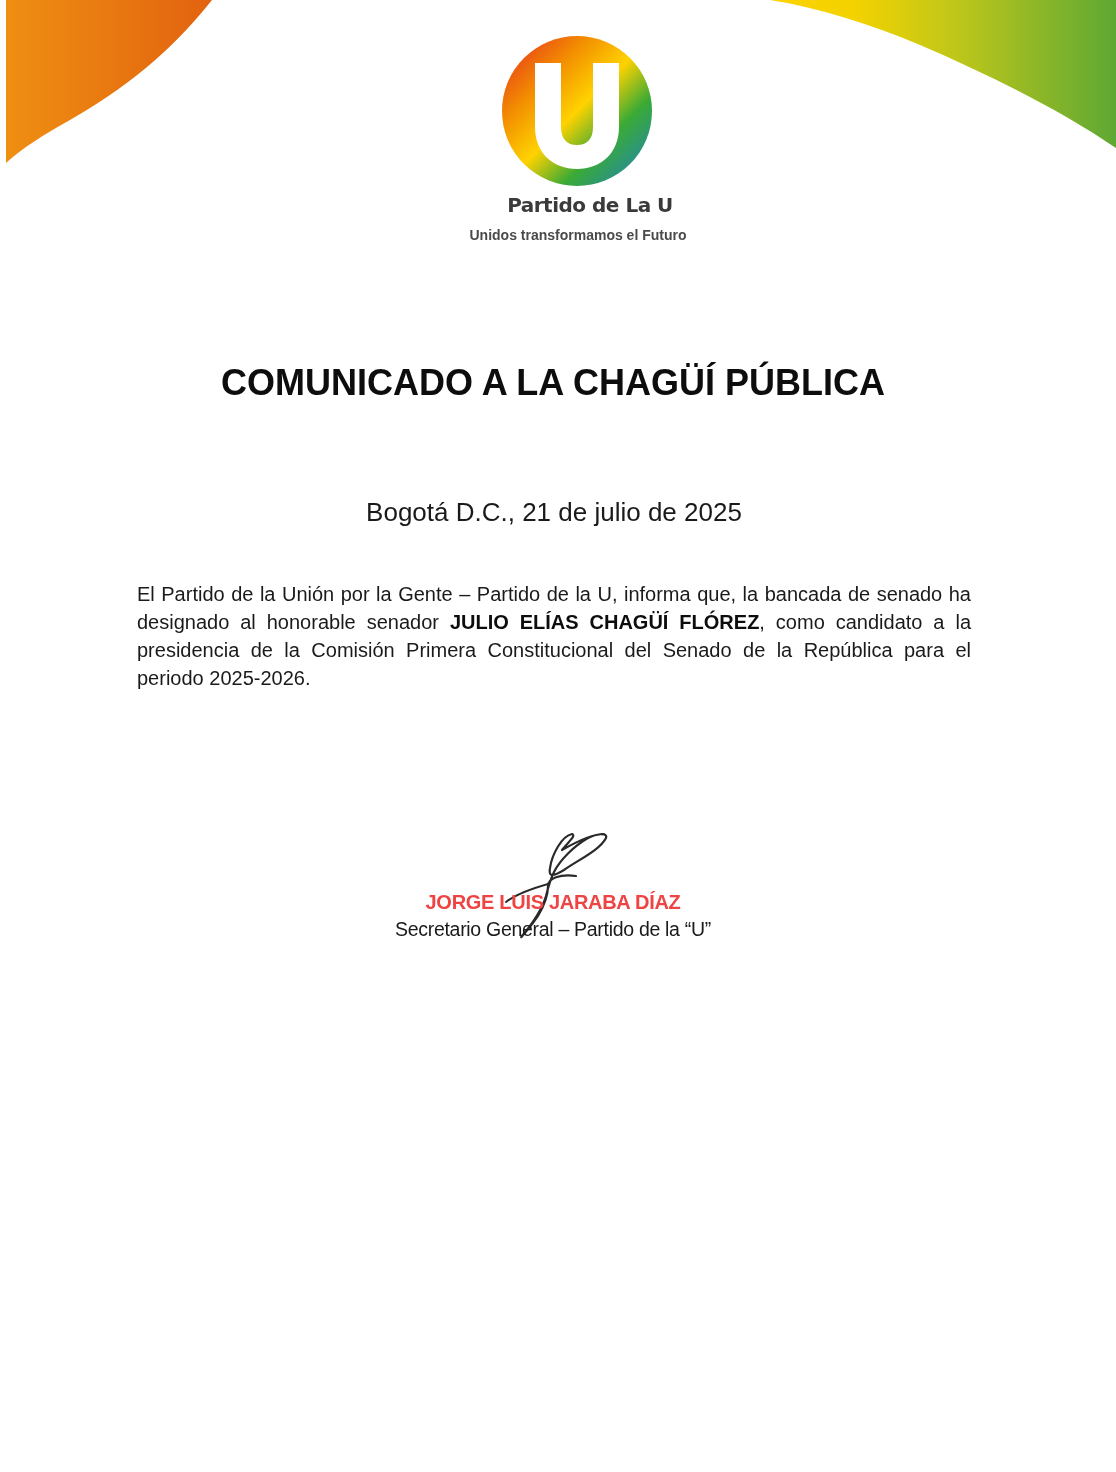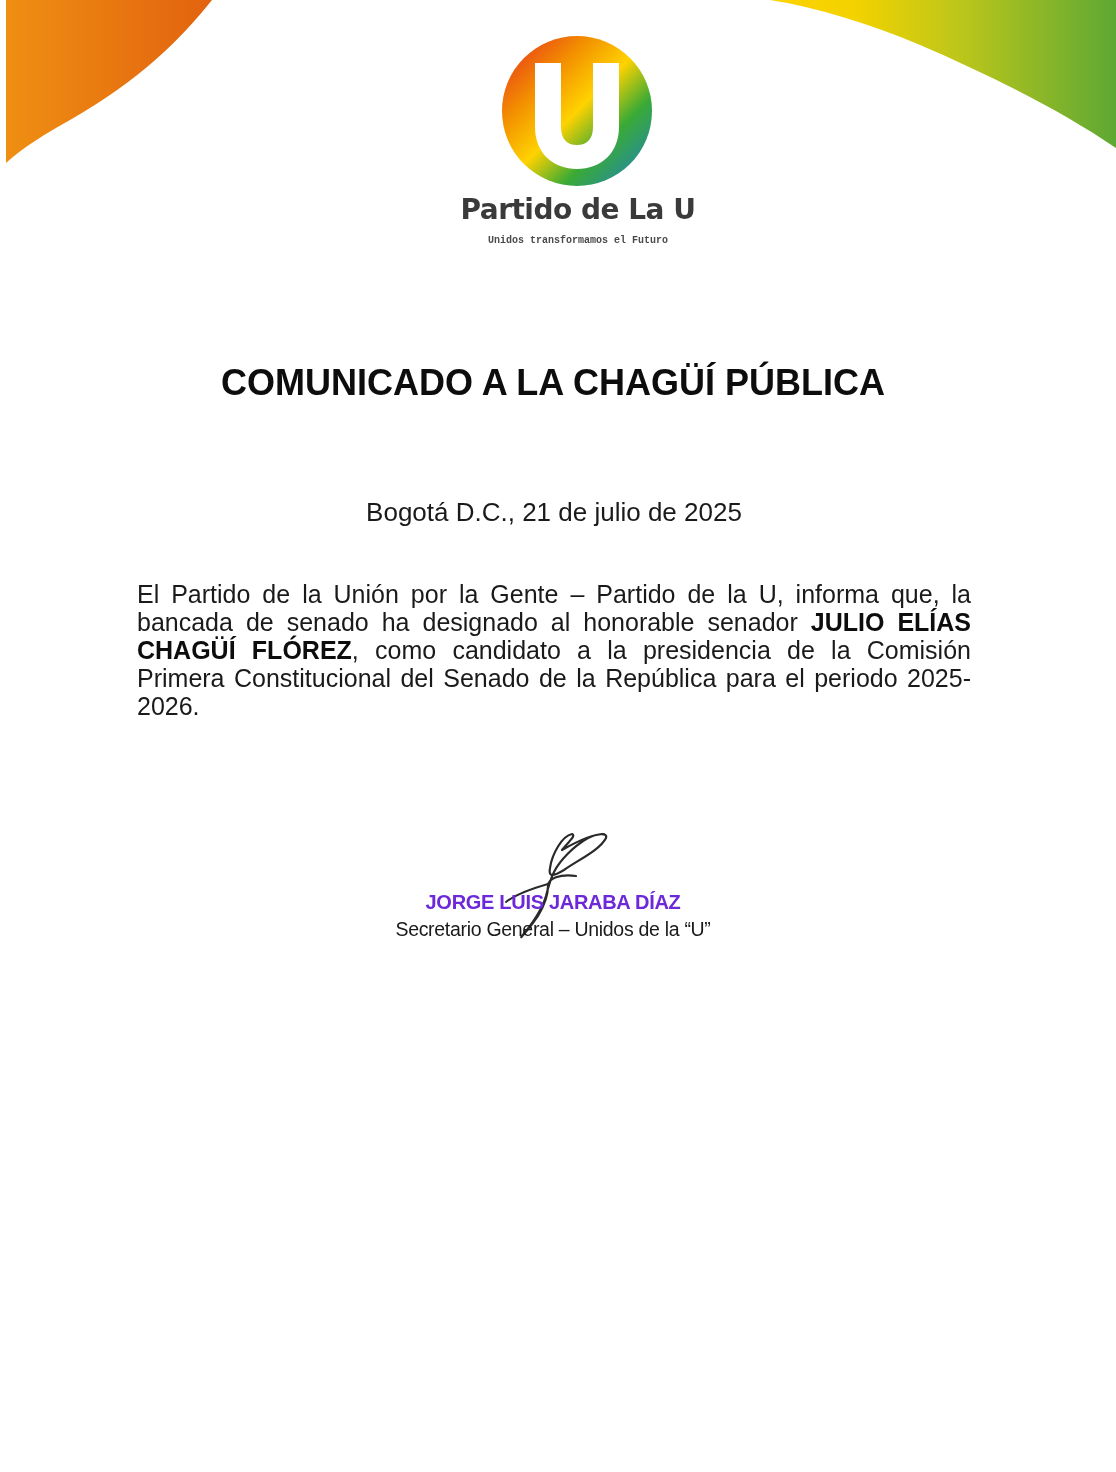--- a/index.html
+++ b/index.html
@@ -24,43 +24,42 @@
   }
   .logo {
     position: absolute;
     left: 497px;
     top: 31px;
     width: 160px;
     height: 160px;
   }
   .logo-name {
     position: absolute;
-    left: 460px;
+    left: 472px;
     top: 193px;
     width: 236px;
     text-align: center;
     font-family: "DejaVu Sans", sans-serif;
     font-weight: bold;
-    font-size: 28px;
+    font-size: 20px;
     letter-spacing: -0.5px;
     color: #3a3a3a;
     white-space: nowrap;
   }
   .logo-tagline {
     position: absolute;
     left: 460px;
     top: 227px;
     width: 236px;
     text-align: center;
-    font-family: Liberation Mono, monospace;
+    font-family: Liberation Sans, sans-serif;
     font-weight: bold;
-    font-size: 10px;
+    font-size: 14px;
     color: #4a4a4a;
     white-space: nowrap;
-    margin-top: 8px;
   }
   .title {
     position: absolute;
     left: 200px;
     top: 362px;
     width: 706px;
     text-align: center;
     font-weight: bold;
     font-size: 36px;
     line-height: 42px;
@@ -73,21 +72,21 @@
     width: 508px;
     text-align: center;
     font-size: 26px;
     color: #1a1a1a;
   }
   .body-text {
     position: absolute;
     left: 137px;
     top: 580px;
     width: 834px;
-    font-size: 25px;
+    font-size: 20px;
     line-height: 28px;
     text-align: justify;
     color: #1a1a1a;
   }
   .body-text b { font-weight: bold; color: #0d0d0d; }
   .signature {
     position: absolute;
     left: 500px;
     top: 828px;
     width: 120px;
@@ -95,21 +94,21 @@
   }
   .signer-name {
     position: absolute;
     left: 330px;
     top: 891px;
     width: 446px;
     text-align: center;
     font-weight: bold;
     font-size: 20px;
     letter-spacing: -0.3px;
-    color: #6d28d9;
+    color: #ef4444;
   }
   .signer-role {
     position: absolute;
     left: 330px;
     top: 918px;
     width: 446px;
     text-align: center;
     font-size: 19.5px;
     letter-spacing: -0.3px;
     color: #1a1a1a;
@@ -155,13 +154,13 @@
 
 <div class="date">Bogotá D.C., 21 de julio de 2025</div>
 
 <div class="body-text"><span>El Partido de la Unión por la Gente – Partido de la U, informa que, la bancada de senado ha designado al honorable senador </span><b>JULIO ELÍAS CHAGÜÍ FLÓREZ</b><span>, como candidato a la presidencia de la Comisión Primera Constitucional del Senado de la República para el periodo 2025-2026.</span></div>
 
 <svg class="signature" viewBox="0 0 120 115" xmlns="http://www.w3.org/2000/svg">
   <path d="M104,6 C92,6 76,14 62,22 C70,12 76,8 72,6 C62,8 52,26 50,40 C48,50 54,48 64,42 C78,32 100,22 106,10 C108,4 96,6 88,10 C74,18 60,32 54,44 C50,52 48,60 46,68 C42,82 32,96 22,108 C18,113 30,100 38,88 C44,78 48,66 48,58 C48,50 60,46 76,48" fill="none" stroke="#2a2a2a" stroke-width="2.2" stroke-linecap="round" stroke-linejoin="round"></path>
   <path d="M48,56 C34,60 16,66 6,74" fill="none" stroke="#2a2a2a" stroke-width="2" stroke-linecap="round"></path>
 </svg>
 <div class="signer-name">JORGE LUIS JARABA DÍAZ</div>
-<div class="signer-role">Secretario General – Unidos de la “U”</div>
+<div class="signer-role">Secretario General – Partido de la “U”</div>
 
 </body></html>

